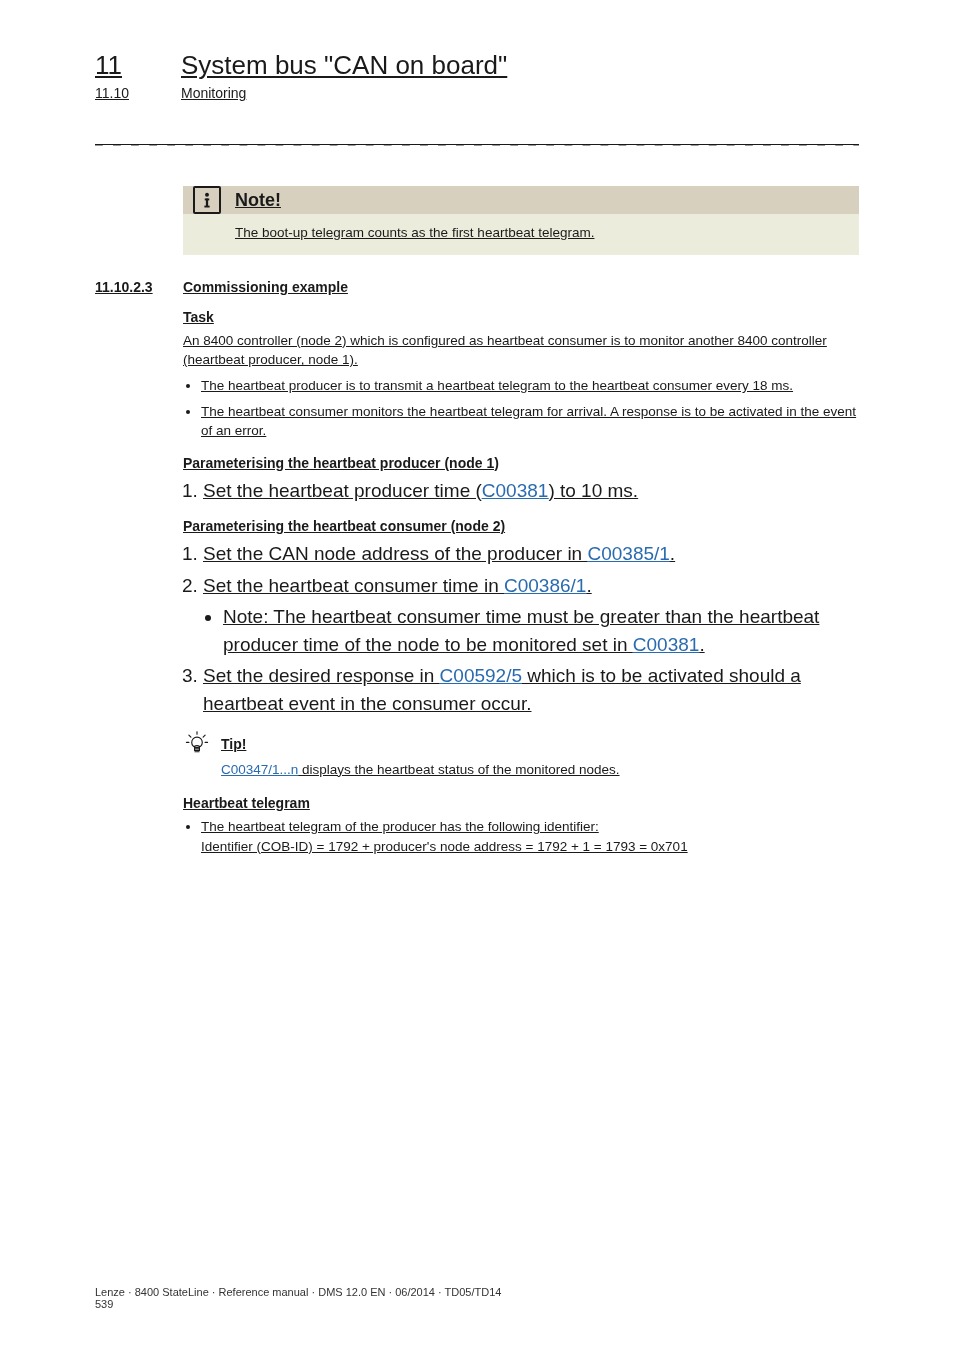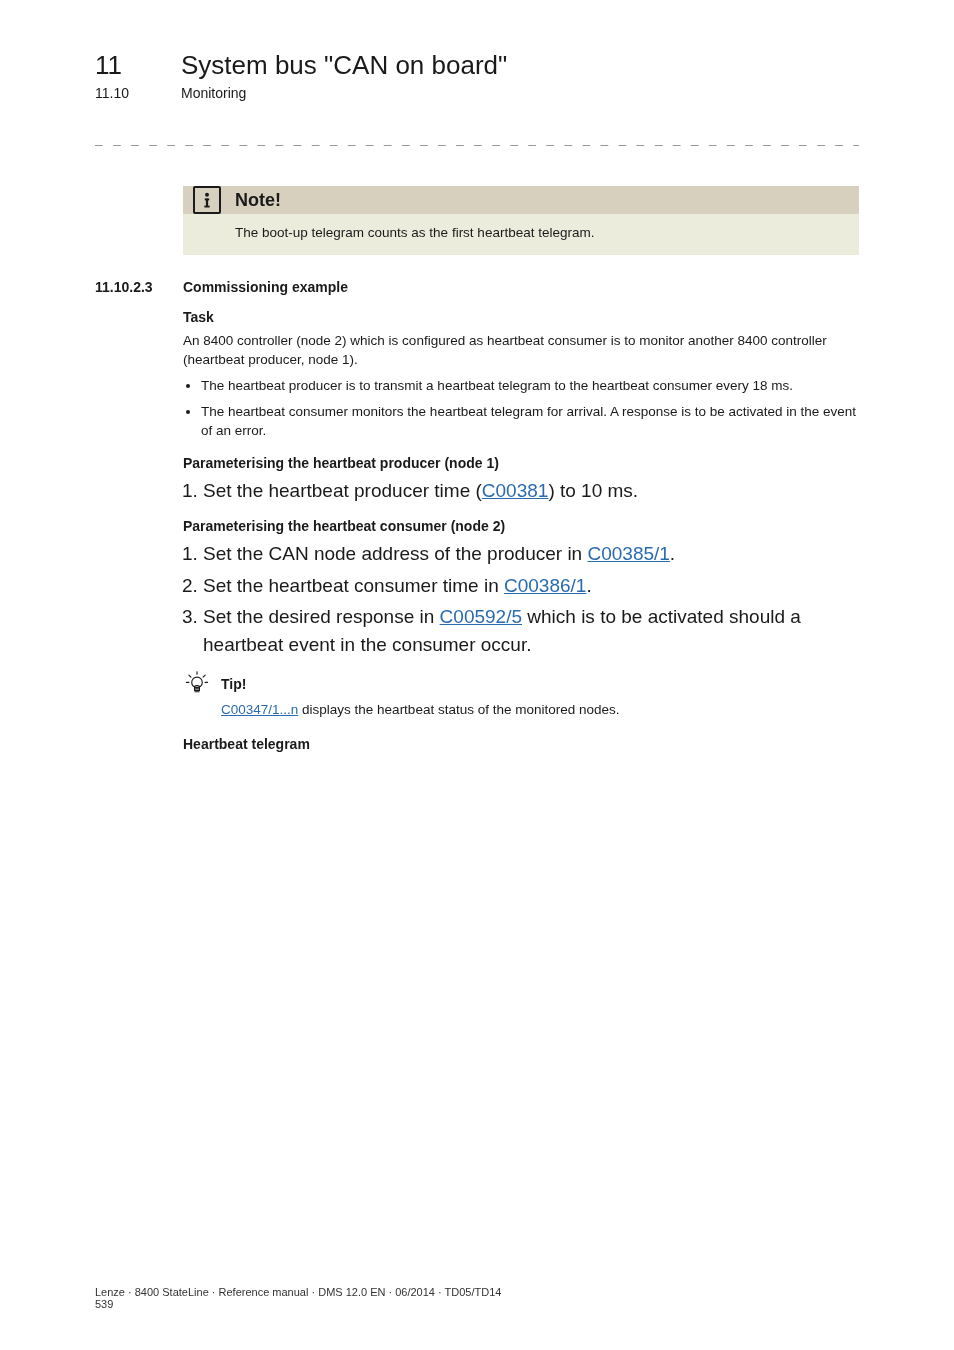--- a/index.html
+++ b/index.html
@@ -8,20 +8,21 @@
     background: #fff;
     font-family: "Segoe UI", "Myriad Pro", Arial, sans-serif;
     color: #1a1a1a;
     width: 954px;
   }
   .page {
     width: 954px;
     height: 1350px;
     position: relative;
     padding: 50px 95px 0 95px;
+    text-decoration: underline;
   }
   .header-row {
     display: flex;
     align-items: baseline;
     gap: 28px;
   }
   .chapter-num {
     font-size: 26px;
     font-weight: 400;
     width: 58px;
@@ -225,20 +226,25 @@
       </li>
     </ol>
 
     <div class="h4">Parameterising the heartbeat consumer (node 2)</div>
     <ol class="steps">
       <li>
         <span>Set the CAN node address of the producer in </span><a class="link">C00385/1</a><span>.</span>
       </li>
       <li>
         <span>Set the heartbeat consumer time in </span><a class="link">C00386/1</a><span>.</span>
+        <ul class="sub">
+          <li>
+            <span>Note: The heartbeat consumer time must be greater than the heartbeat producer time of the node to be monitored set in </span><a class="link">C00381</a><span>.</span>
+          </li>
+        </ul>
       </li>
       <li>
         <span>Set the desired response in </span><a class="link">C00592/5</a><span> which is to be activated should a heartbeat event in the consumer occur.</span>
       </li>
     </ol>
 
     <div class="tip-row">
       <div class="tip-icon">
         <svg width="26" height="26" viewBox="0 0 32 32">
           <g stroke="#1a1a1a" stroke-width="1.4" fill="none" stroke-linecap="round">
@@ -255,20 +261,26 @@
           </g>
         </svg>
       </div>
       <div class="tip-label">Tip!</div>
     </div>
     <div class="tip-text">
       <a class="link">C00347/1...n</a><span> displays the heartbeat status of the monitored nodes.</span>
     </div>
 
     <div class="h4">Heartbeat telegram</div>
+    <ul class="bullets">
+      <li>
+        <span>The heartbeat telegram of the producer has the following identifier:</span><br>
+        <span>Identifier (COB-ID) = 1792 + producer's node address = 1792 + 1 = 1793 = 0x701</span>
+      </li>
+    </ul>
 
   </div>
 
   <div class="footer">
     <span>Lenze · 8400 StateLine · Reference manual · DMS 12.0 EN · 06/2014 · TD05/TD14</span>
     <span>539</span>
   </div>
 </div>
 
 </body></html>

